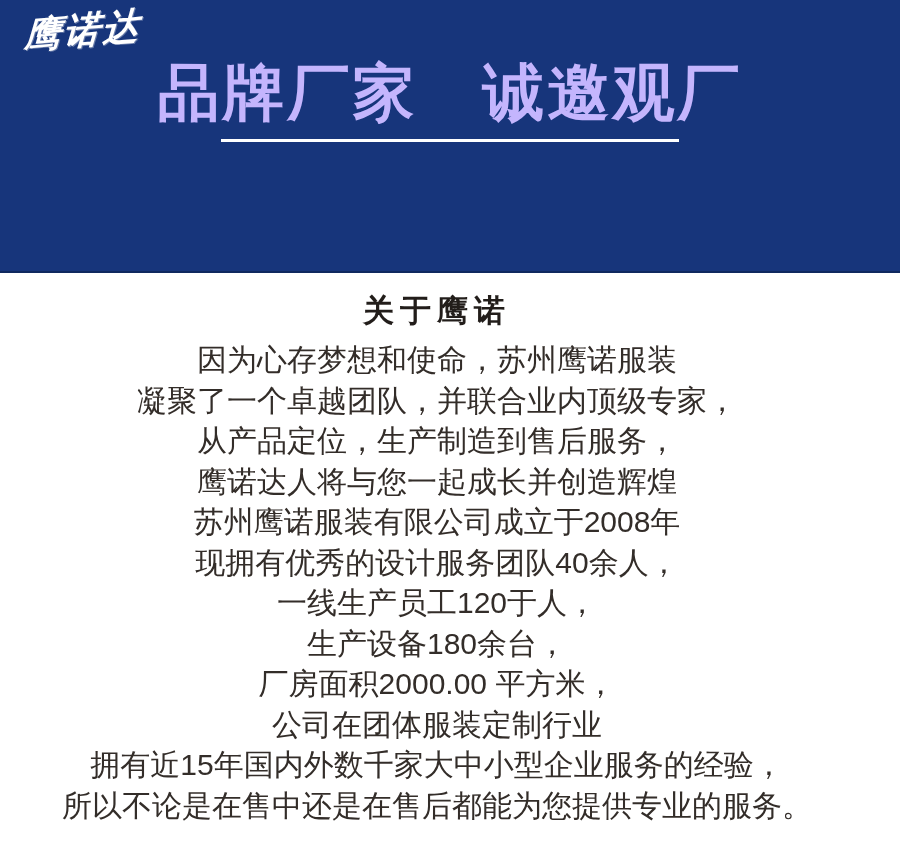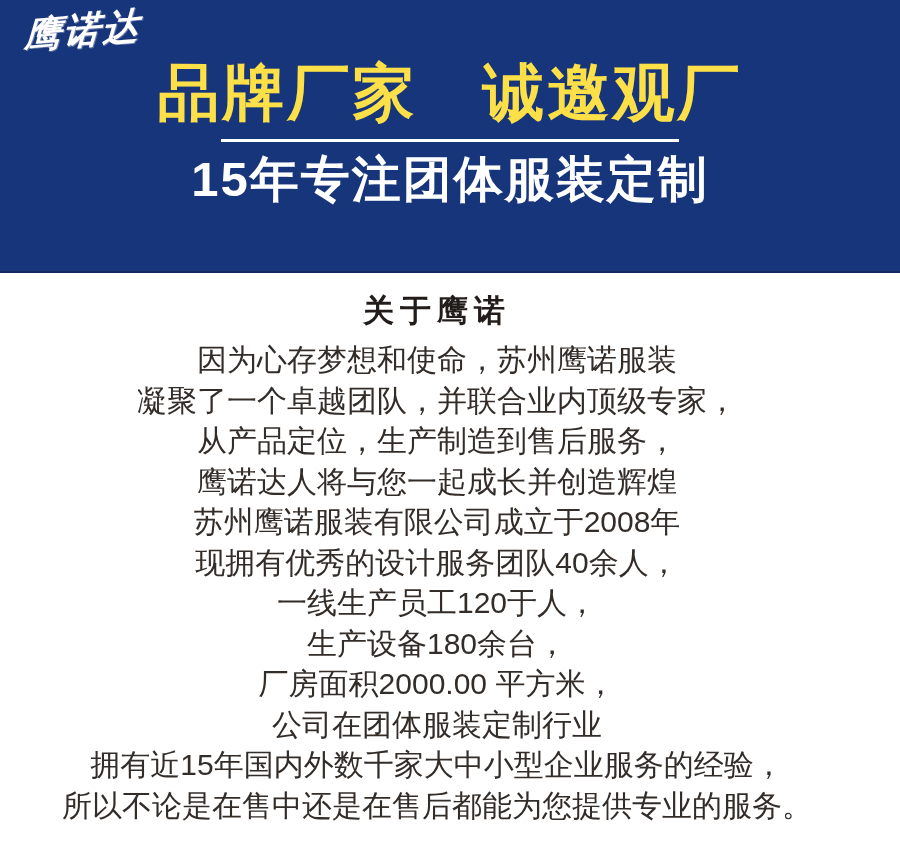--- a/index.html
+++ b/index.html
@@ -26,21 +26,21 @@
     font-size: 37px;
     font-weight: bold;
     font-style: italic;
     letter-spacing: 2px;
     transform: rotate(-5deg) skewX(-8deg);
     text-shadow: 1px 1px 0 rgba(255,255,255,0.35);
   }
   .banner-title {
     padding-top: 60px;
     text-align: center;
-    color: #fde047;
+    color: #c4b5fd;
     font-size: 62px;
     line-height: 66px;
     font-weight: 800;
     letter-spacing: 3px;
   }
   .banner-divider {
     width: 458px;
     height: 3px;
     background: #ffffff;
     margin: 13px auto 0 auto;
@@ -78,21 +78,20 @@
     color: #332d29;
   }
 </style>
 </head>
 <body>
 
 <div class="banner">
   <div class="logo">鹰诺达</div>
   <div class="banner-title">品牌厂家　诚邀观厂</div>
   <div class="banner-divider"></div>
-  <div class="banner-subtitle">15年专注团体服装定制</div>
 </div>
 
 <div class="about">
   <div class="about-heading">关于鹰诺</div>
   <div class="about-lines">
     <p class="about-line">因为心存梦想和使命，苏州鹰诺服装</p>
     <p class="about-line">凝聚了一个卓越团队，并联合业内顶级专家，</p>
     <p class="about-line">从产品定位，生产制造到售后服务，</p>
     <p class="about-line">鹰诺达人将与您一起成长并创造辉煌</p>
     <p class="about-line">苏州鹰诺服装有限公司成立于2008年</p>

